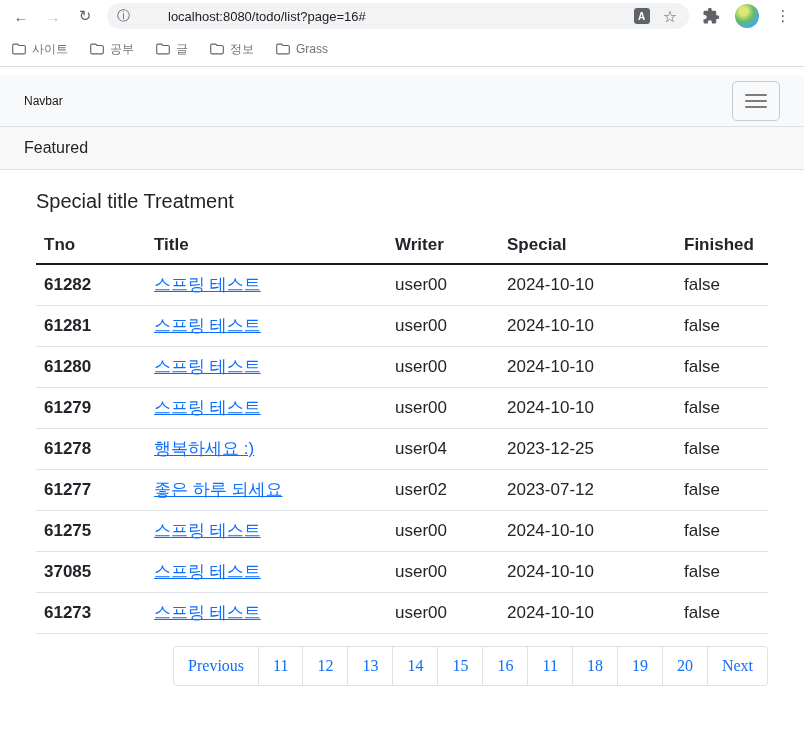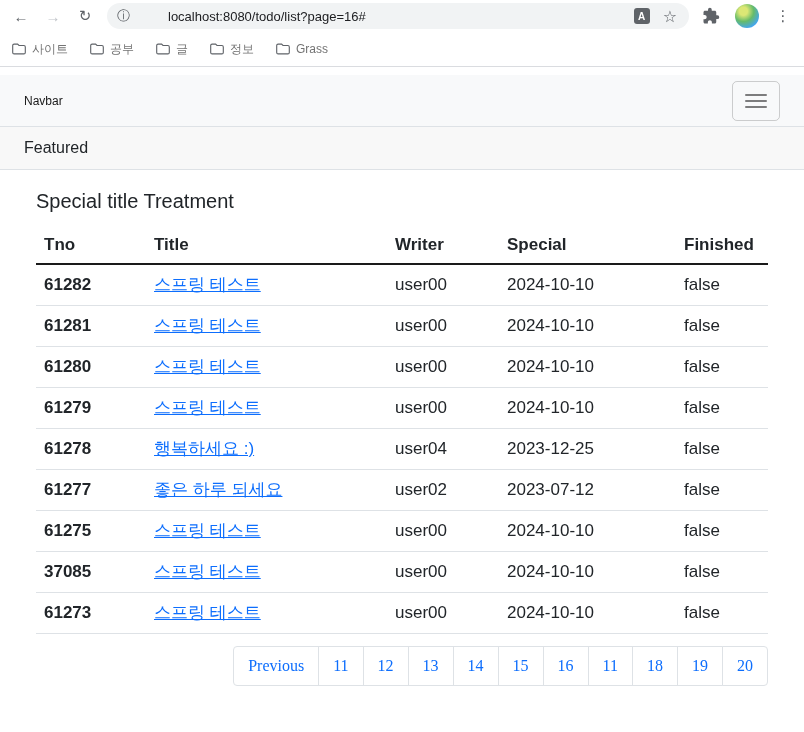--- a/index.html
+++ b/index.html
@@ -211,15 +211,16 @@
       <a class="page-item">11</a>
       <a class="page-item">12</a>
       <a class="page-item">13</a>
       <a class="page-item">14</a>
       <a class="page-item">15</a>
       <a class="page-item">16</a>
       <a class="page-item">11</a>
       <a class="page-item">18</a>
       <a class="page-item">19</a>
       <a class="page-item">20</a>
+      <a class="page-item">Next</a>
     </div>
   </div>
 </div>
 
 </body></html>

